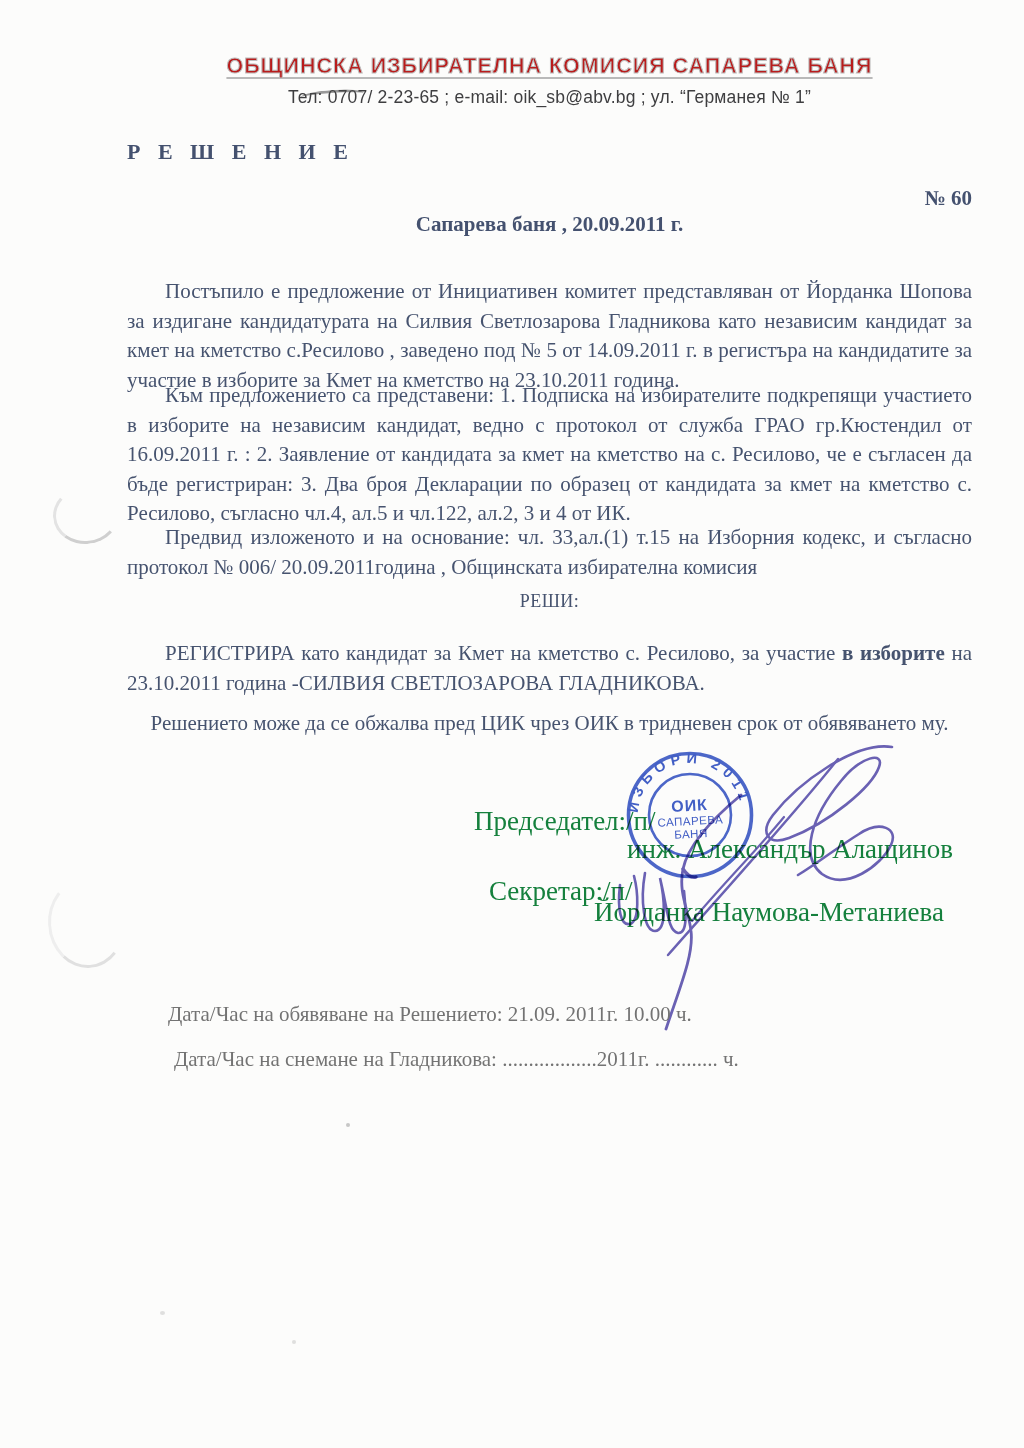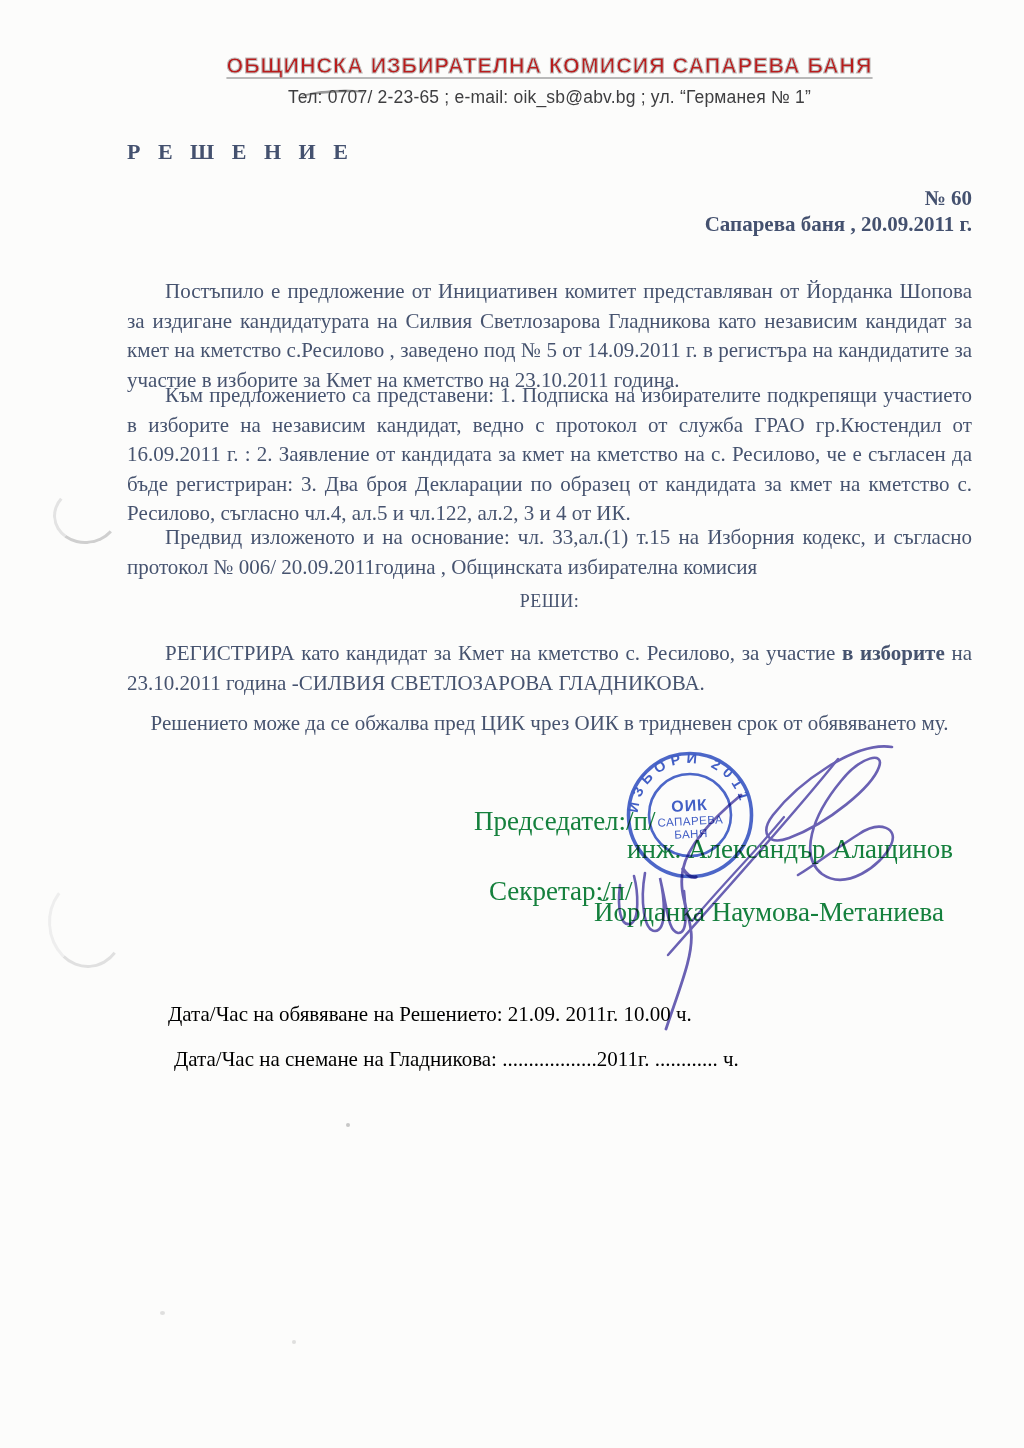--- a/index.html
+++ b/index.html
@@ -42,21 +42,21 @@
   
   .doc-title{
     position:absolute;left:127px;top:139px;width:845px;
     font-size:22px;font-weight:bold;letter-spacing:6px;color:#44516f;
   }
   .doc-number{
     position:absolute;left:127px;top:186px;width:845px;text-align:right;
     font-size:21px;font-weight:bold;color:#44516f;
   }
   .doc-place-date{
-    position:absolute;left:127px;top:212px;width:845px;text-align:right;
+    position:absolute;left:127px;top:212px;width:845px;text-align:center;
     font-size:21px;font-weight:bold;color:#44516f;
   }
   
   .para{
     position:absolute;left:127px;width:845px;
     font-size:21px;line-height:29.5px;
     text-align:justify;color:#46536f;
     margin:0;
   }
   .indent{text-indent:38px;}
@@ -82,21 +82,21 @@
   .stamp-svg{
     position:absolute;left:620px;top:745px;width:140px;height:140px;
     mix-blend-mode:multiply;opacity:.92;
   }
   .ink-svg{
     position:absolute;left:560px;top:725px;width:400px;height:330px;
     mix-blend-mode:multiply;
   }
   
   .date-line{
-    position:absolute;font-size:21px;color:#000000;white-space:nowrap;
+    position:absolute;font-size:21px;color:#737373;white-space:nowrap;
   }
   .announced{left:168px;top:1002px;}
   .removed{left:174px;top:1047px;}
   
   .punch{
     position:absolute;border-radius:50%;border:3px solid transparent;
   }
   .punch1{
     left:53px;top:486px;width:60px;height:52px;
     border-bottom-color:#cfcfcf;border-left-color:#e3e3e3;

